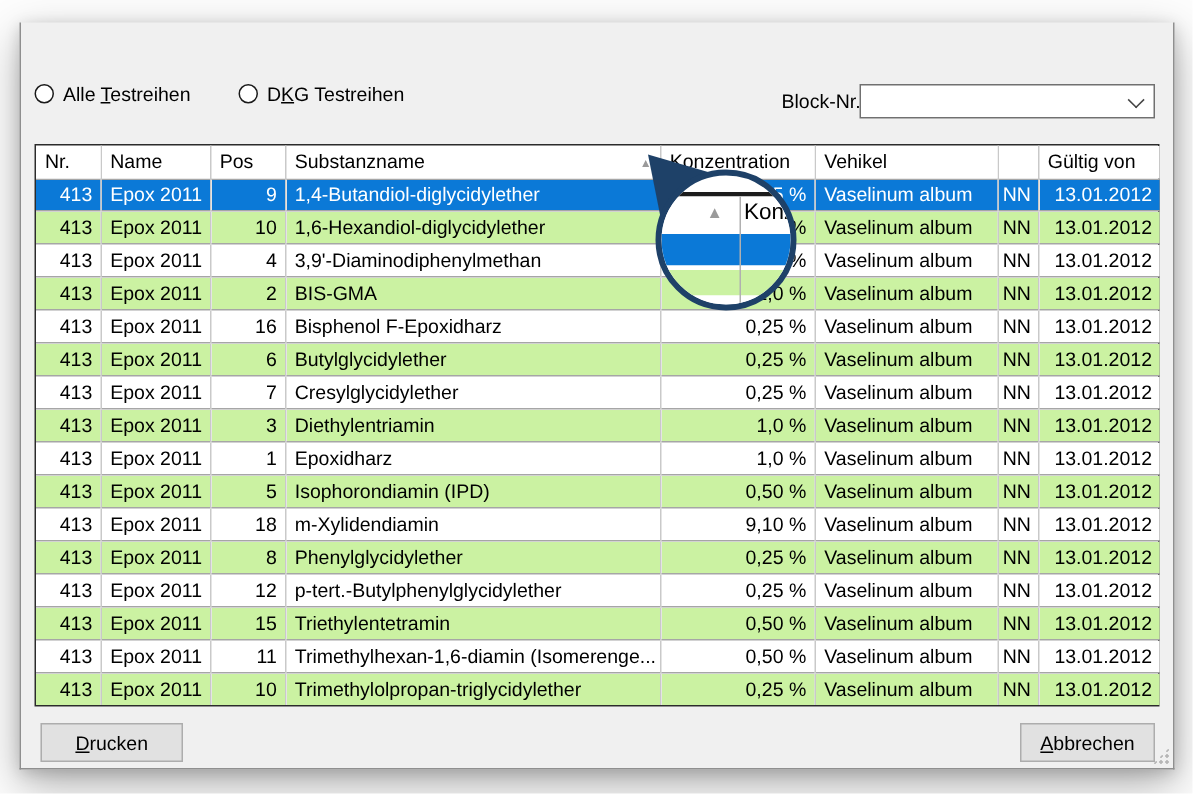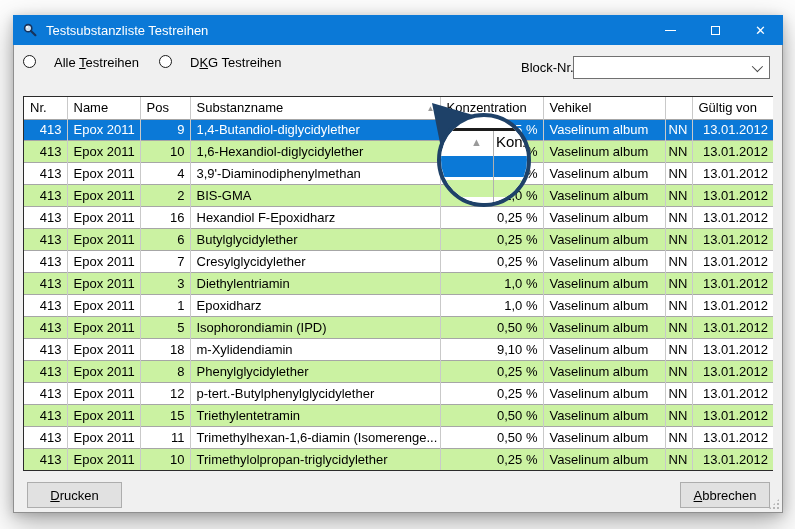--- a/index.html
+++ b/index.html
@@ -17,21 +17,21 @@
   .title-icon { width:16px; height:16px; margin-left:9px; flex:0 0 auto; }
   .title-text { color:#fff; font-size:13px; margin-left:8px; white-space:nowrap; }
   .caption-btns { margin-left:auto; display:flex; height:100%; }
   .cap-btn { width:45px; height:100%; display:flex; align-items:center; justify-content:center; }
   .min-glyph { width:11px; height:1px; background:#fff; }
   .max-glyph { width:9px; height:9px; border:1px solid #fff; }
   .close-glyph { color:#fff; font-size:13px; line-height:1; }
 
   
   .filter-row { position:absolute; left:0; top:40px; width:770px; height:26px; }
-  .radio { position:absolute; display:flex; align-items:flex-start; cursor:default;gap:12px; }
+  .radio { position:absolute; display:flex; align-items:center; cursor:default; }
   .radio-circle { width:13px; height:13px; border:1px solid #1a1a1a; border-radius:50%;
     background:#fff; margin-right:6px; position:relative; flex:0 0 auto; }
   .radio.checked .radio-circle::after { content:""; position:absolute; left:2px; top:2px;
     width:7px; height:7px; border-radius:50%; background:#111; }
   .radio-label { font-size:13px; color:#000; white-space:nowrap; }
   .u { text-decoration:underline; }
   .block-label { position:absolute; left:507px; top:5px; font-size:13px; }
   .combo { position:absolute; left:559px; top:1px; width:197px; height:23px; background:#fff;
     border:1px solid #707070; display:flex; align-items:center; }
   .combo-value { background:#0b79d7; color:#fff; font-size:13px; padding:2px 3px; margin-left:2px; }
@@ -78,39 +78,20 @@
   .lens-bottom { top:80px; height:6px; background:#fff; }
   .lens-vline { position:absolute; left:52px; top:14px; width:1px; height:72px; background:#b0b0b0; }
   .lens-sort { position:absolute; left:30px; top:19px; font-size:11px; color:#9a9a9a; }
   .lens-text { position:absolute; left:55px; top:16px; font-size:15px; color:#000; white-space:nowrap; }
 </style>
 </head>
 <body>
 
 <div class="window">
 
-  <div class="titlebar">
-    <svg class="title-icon" viewBox="0 0 16 16">
-      <circle cx="6.2" cy="6.2" r="3.6" fill="#cfe0f0" stroke="#17335c" stroke-width="1.6"></circle>
-      <line x1="9" y1="9" x2="13.4" y2="13.2" stroke="#17335c" stroke-width="2.2" stroke-linecap="round"></line>
-      <circle cx="5" cy="5" r="1" fill="#ffffff"></circle>
-    </svg>
-    <span class="title-text">Testsubstanzliste Testreihen</span>
-    <div class="caption-btns">
-      <div class="cap-btn">
-        <span class="min-glyph"></span>
-      </div>
-      <div class="cap-btn">
-        <span class="max-glyph"></span>
-      </div>
-      <div class="cap-btn">
-        <span class="close-glyph">✕</span>
-      </div>
-    </div>
-  </div>
 
   <div class="filter-row">
     <div class="radio" style="left:9px;">
       <span class="radio-circle"></span>
       <span class="radio-label"><span>Alle </span><span class="u">T</span><span>estreihen</span></span>
     </div>
     <div class="radio" style="left:145px;">
       <span class="radio-circle"></span>
       <span class="radio-label"><span>D</span><span class="u">K</span><span>G Testreihen</span></span>
     </div>
@@ -182,21 +163,21 @@
             <td>BIS-GMA</td>
     <td class="r">2,0 %</td>
             <td>Vaselinum album</td>
             <td style="padding-left:3px">NN</td>
     <td class="r" style="border-right:none">13.01.2012</td>
   </tr>
           <tr>
     <td class="r">413</td>
             <td>Epox 2011</td>
             <td class="r">16</td>
-            <td>Hexandiol F-Epoxidharz</td>
+            <td>Bisphenol F-Epoxidharz</td>
     <td class="r">0,25 %</td>
             <td>Vaselinum album</td>
             <td style="padding-left:3px">NN</td>
     <td class="r" style="border-right:none">13.01.2012</td>
   </tr>
           <tr class="green">
     <td class="r">413</td>
             <td>Epox 2011</td>
             <td class="r">6</td>
             <td>Butylglycidylether</td>

